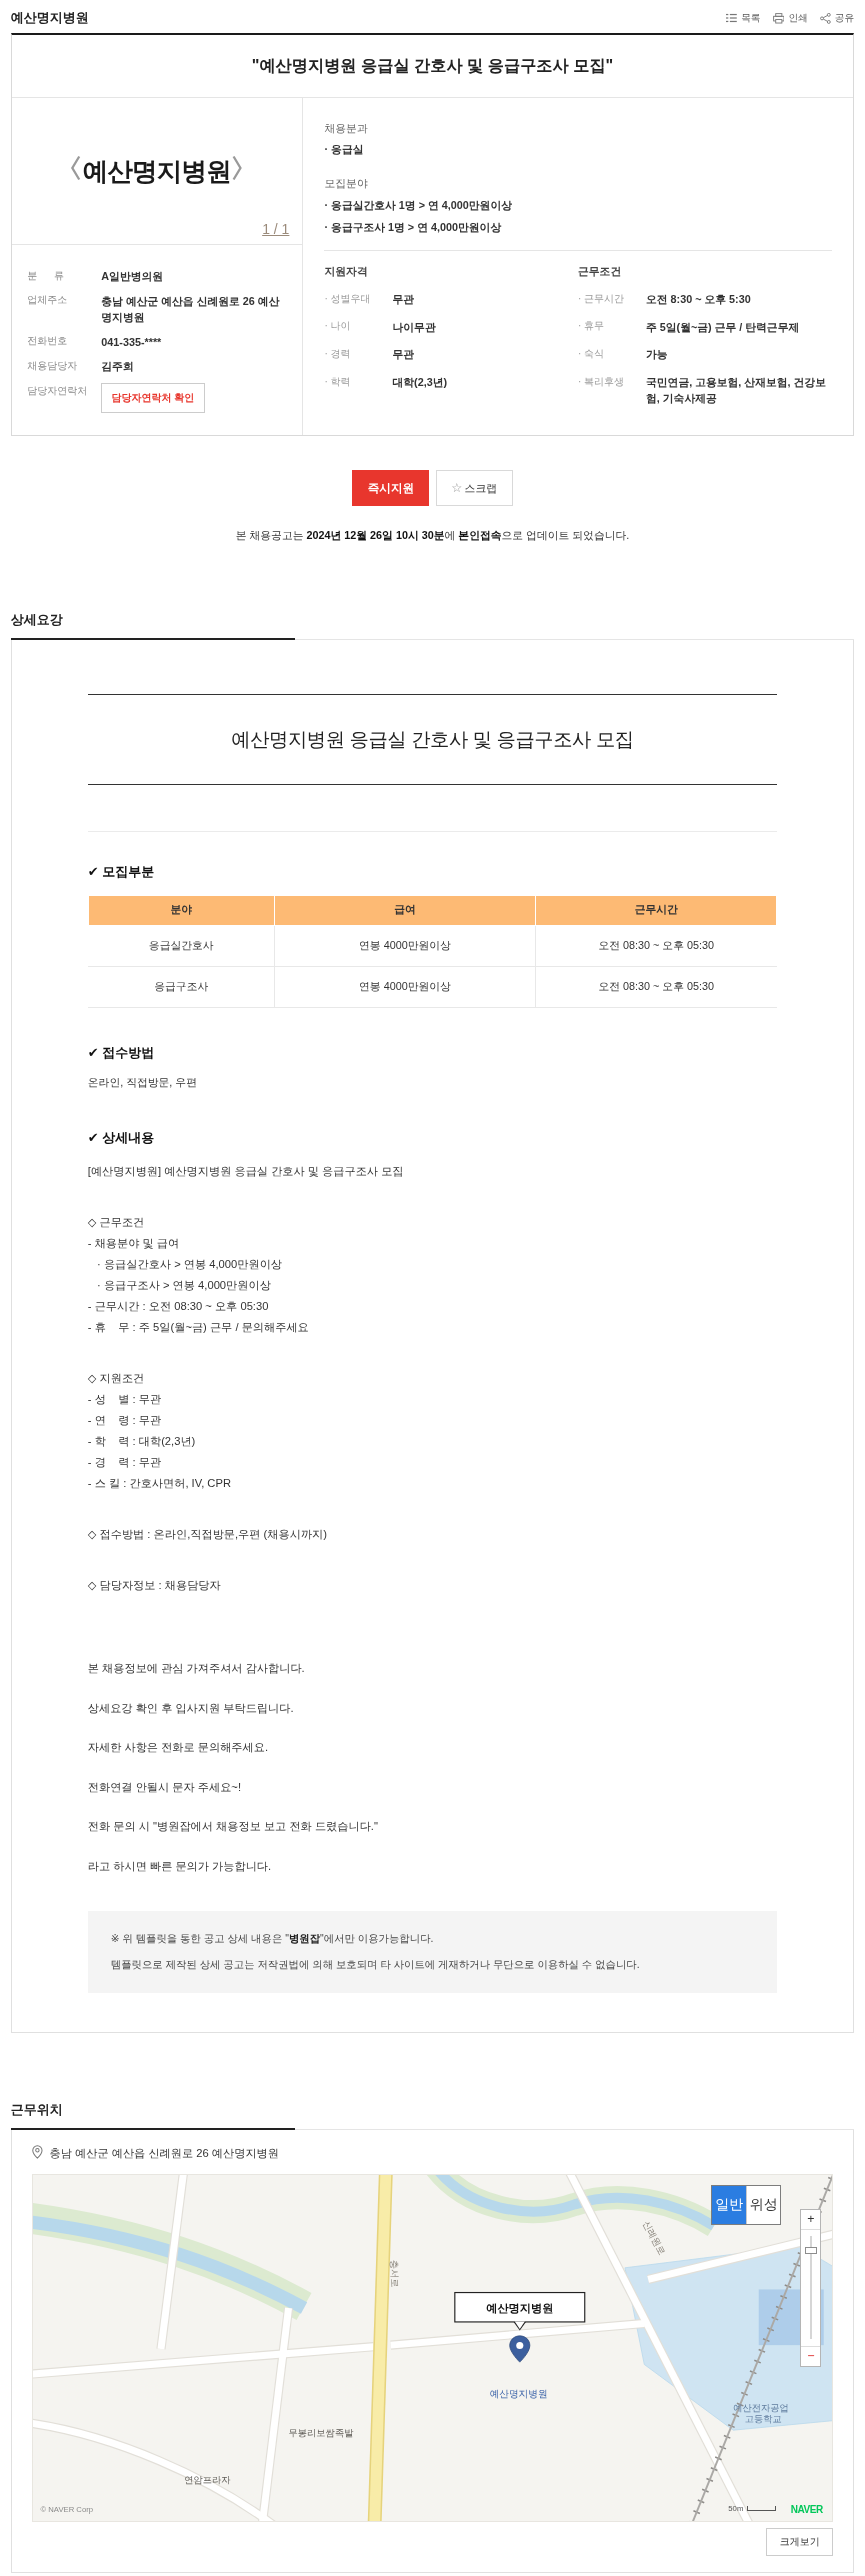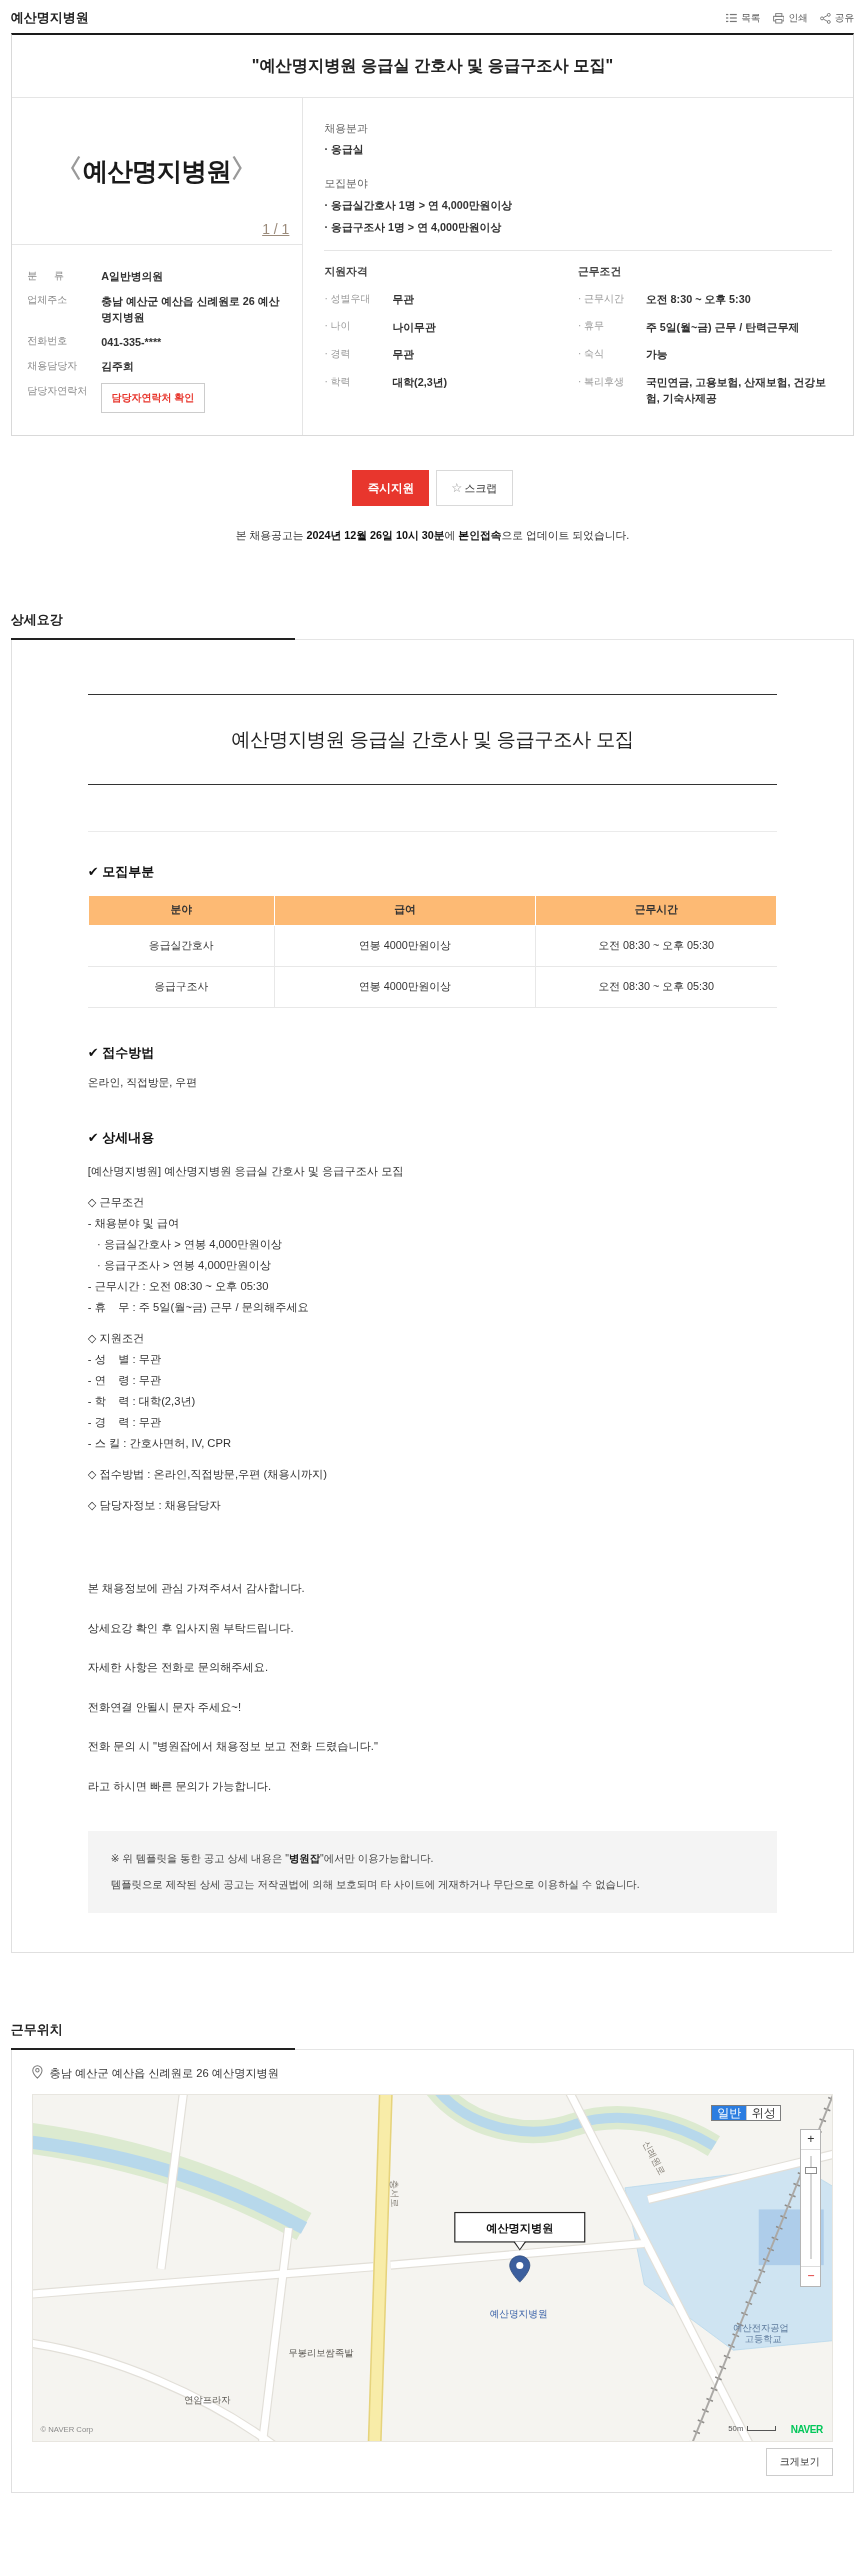--- a/index.html
+++ b/index.html
@@ -63,34 +63,34 @@
   .hr-thin { border:none; border-top:0.8px solid #ebebeb; margin:46px 0 0; }
   .chk-head { font-size:13px; font-weight:bold; color:#111; margin:31px 0 14px; }
   table.recruit { width:100%; border-collapse:collapse; }
   table.recruit th { background:#fdba74; border:1.5px solid #fff; font-size:10.8px; font-weight:bold; color:#333; padding:7.7px 4.6px; }
   table.recruit td { border:0.8px solid #e8e8e8; border-left:none; border-right:0.8px solid #e8e8e8; text-align:center; font-size:10.8px; color:#333; padding:13px 4.6px; }
   table.recruit td:first-child { border-left:0.8px solid #fff; }
   table.recruit td:last-child { border-right:0.8px solid #fff; }
   .plain-line { font-size:10.8px; color:#333; margin:0; white-space:pre-wrap; }
   .para { font-size:11.2px; color:#333; line-height:21px; margin:0; white-space:pre-wrap; }
   .para.ind { padding-left:9.3px; }
-  .gap-md { margin-top:10px; }
+  .gap-md { margin-top:30px; }
   .gap-lg { margin-top:62px; }
   .gap-sm { margin-top:18.6px; }
   .note-box { background:#f4f4f4; padding:21px 23px; margin-top:34px; }
   .note-line { font-size:10.4px; color:#444; margin:0; }
   .note-line + .note-line { margin-top:12.4px; }
   .note-line b { color:#222; }
 
   
   .loc-box { border:0.8px solid #e0e0e0; border-top:none; padding:0 0 15.5px; }
   .addr-row { display:flex; align-items:center; gap:7px; padding:15.5px 20px 12.4px; font-size:11.2px; color:#333; }
   .map-wrap { position:relative; margin:0 20px; height:348px; background:#f5f4f0; overflow:hidden; border:0.8px solid #e8e6e0; }
   .map-type { position:absolute; top:10.8px; right:51px; display:flex; border:0.8px solid #7d7d7d; background:#fff; }
-  .map-type .mt { width:34px; height:14px; display:flex; align-items:center; justify-content:center; font-size:12px; cursor:pointer; }
+  .map-type .mt { width:34px; height:38px; display:flex; align-items:center; justify-content:center; font-size:14px; cursor:pointer; }
   .mt-normal { background:#2b7de1; color:#fff; }
   .mt-sat { background:#fff; color:#333; border-left:0.8px solid #c9c9c9; }
   .map-zoom { position:absolute; top:34px; right:10.8px; width:21px; background:#fff; border:0.8px solid #b5b5b5; }
   .mz-btn { width:100%; height:20px; display:flex; align-items:center; justify-content:center; font-size:12.4px; color:#333; cursor:pointer; }
   .mz-out { color:#e03131; border-top:0.8px solid #ddd; }
   .mz-in { border-bottom:0.8px solid #ddd; }
   .mz-track { height:116px; position:relative; }
   .mz-track .groove { position:absolute; left:50%; top:6.2px; bottom:6.2px; width:2.3px; margin-left:-1.2px; background:#d6d6d6; }
   .mz-track .handle { position:absolute; left:50%; top:17px; width:11.6px; height:7px; margin-left:-5.8px; background:#fff; border:0.8px solid #8d8d8d; cursor:grab; }
   .map-copy { position:absolute; left:7.7px; bottom:6.2px; font-size:7.7px; color:#8a8a8a; }

